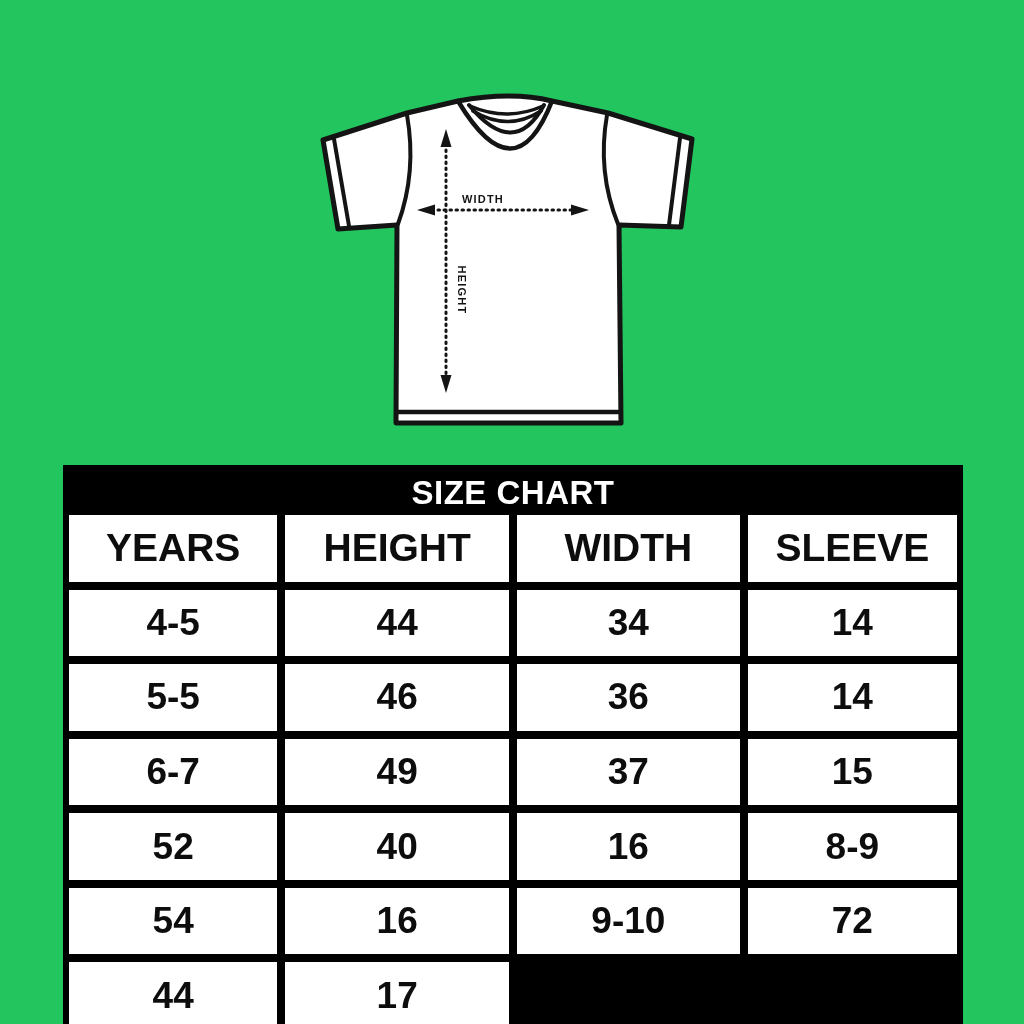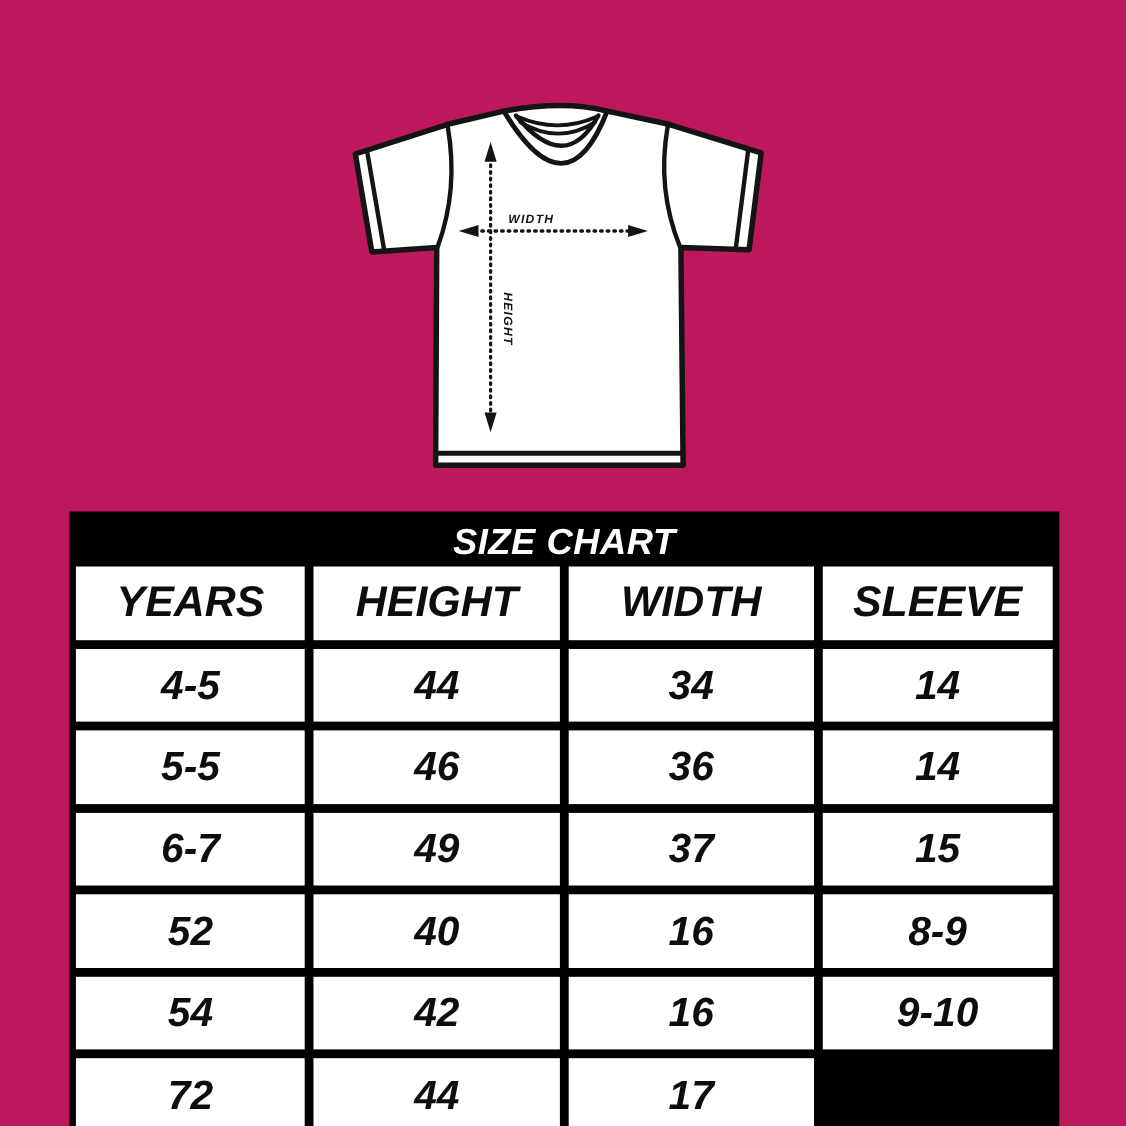--- a/index.html
+++ b/index.html
@@ -1,23 +1,22 @@
 <!DOCTYPE html>
 <html><head>
 <meta charset="utf-8">
 <style>
   html, body { margin: 0; padding: 0; background: #ffffff; }
   .canvas {
     position: relative;
     width: 1024px;
     height: 1024px;
-    background: #be185d;
+    background: #22c55e;
     font-family: "Liberation Sans", sans-serif;
     overflow: hidden;
-    font-style: italic;
   }
 
   
   .shirt-svg {
     position: absolute;
     left: 300px;
     top: 80px;
     width: 424px;
     height: 360px;
   }
@@ -125,21 +124,20 @@
       <div class="cell data">49</div>
       <div class="cell data">37</div>
       <div class="cell data">15</div>
 
       <div class="cell data">52</div>
       <div class="cell data">40</div>
       <div class="cell data">16</div>
 
       <div class="cell data">8-9</div>
       <div class="cell data">54</div>
-      <div class="cell data">42</div>
       <div class="cell data">16</div>
 
       <div class="cell data">9-10</div>
       <div class="cell data">72</div>
       <div class="cell data">44</div>
       <div class="cell data">17</div>
 
     </div>
   </div>
 

